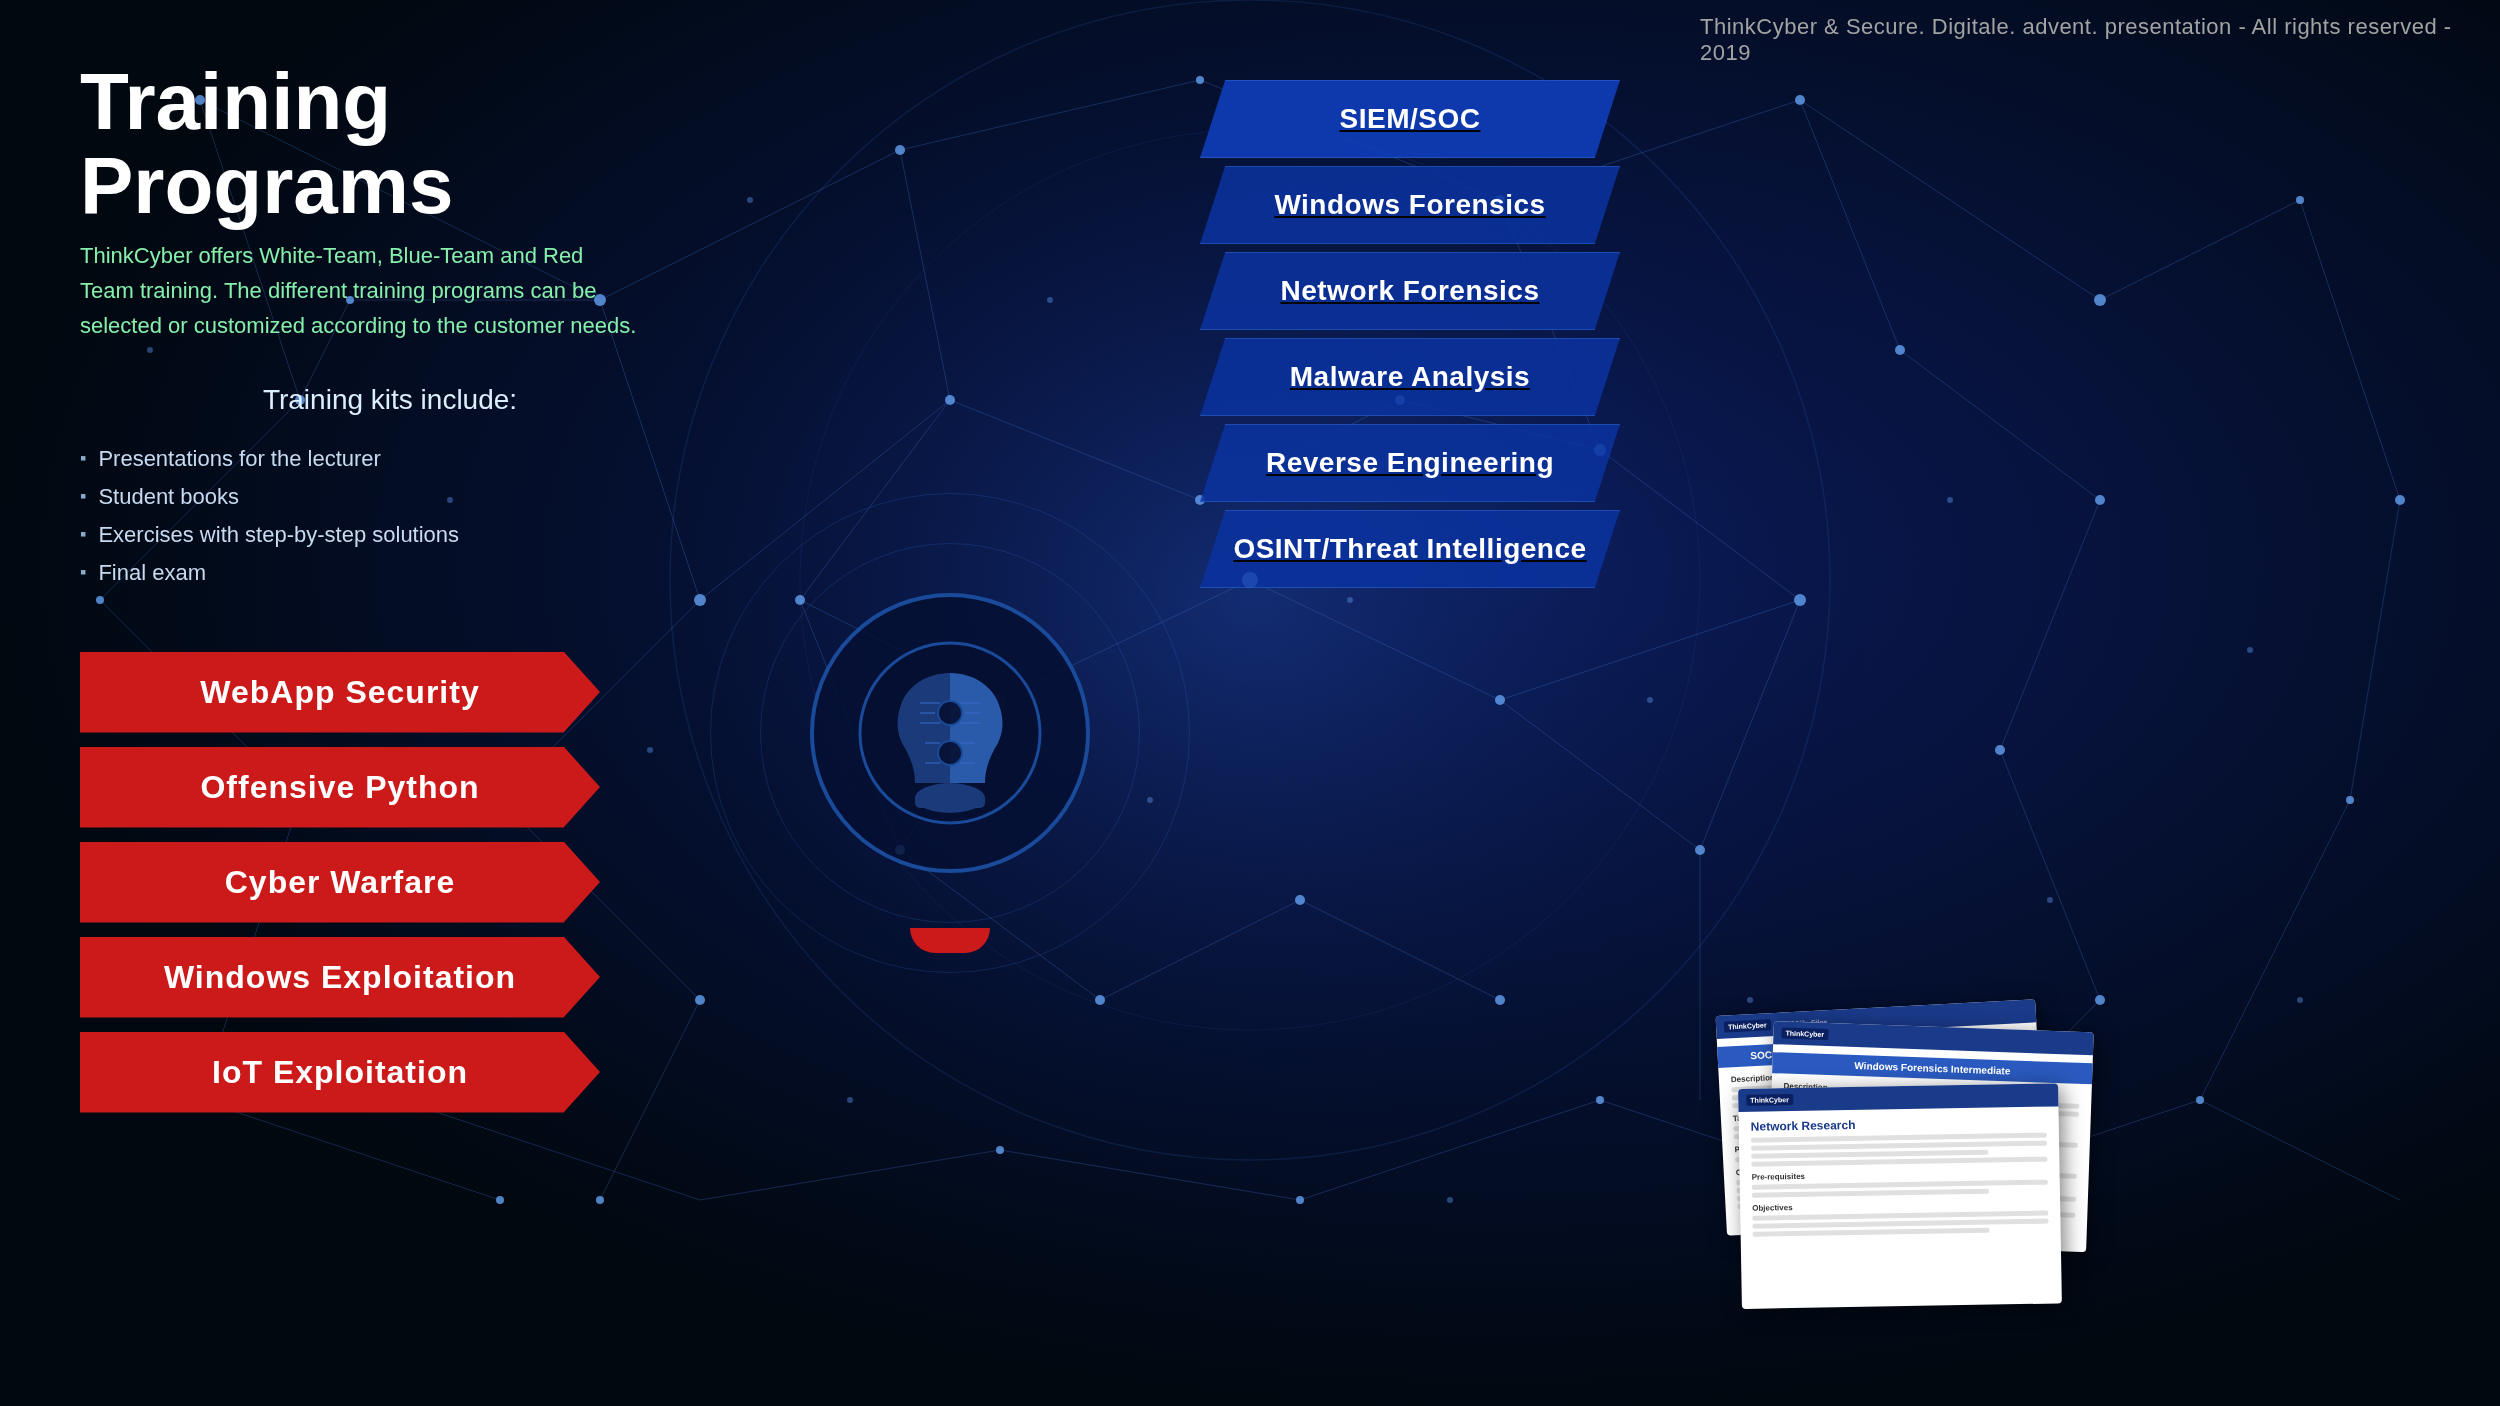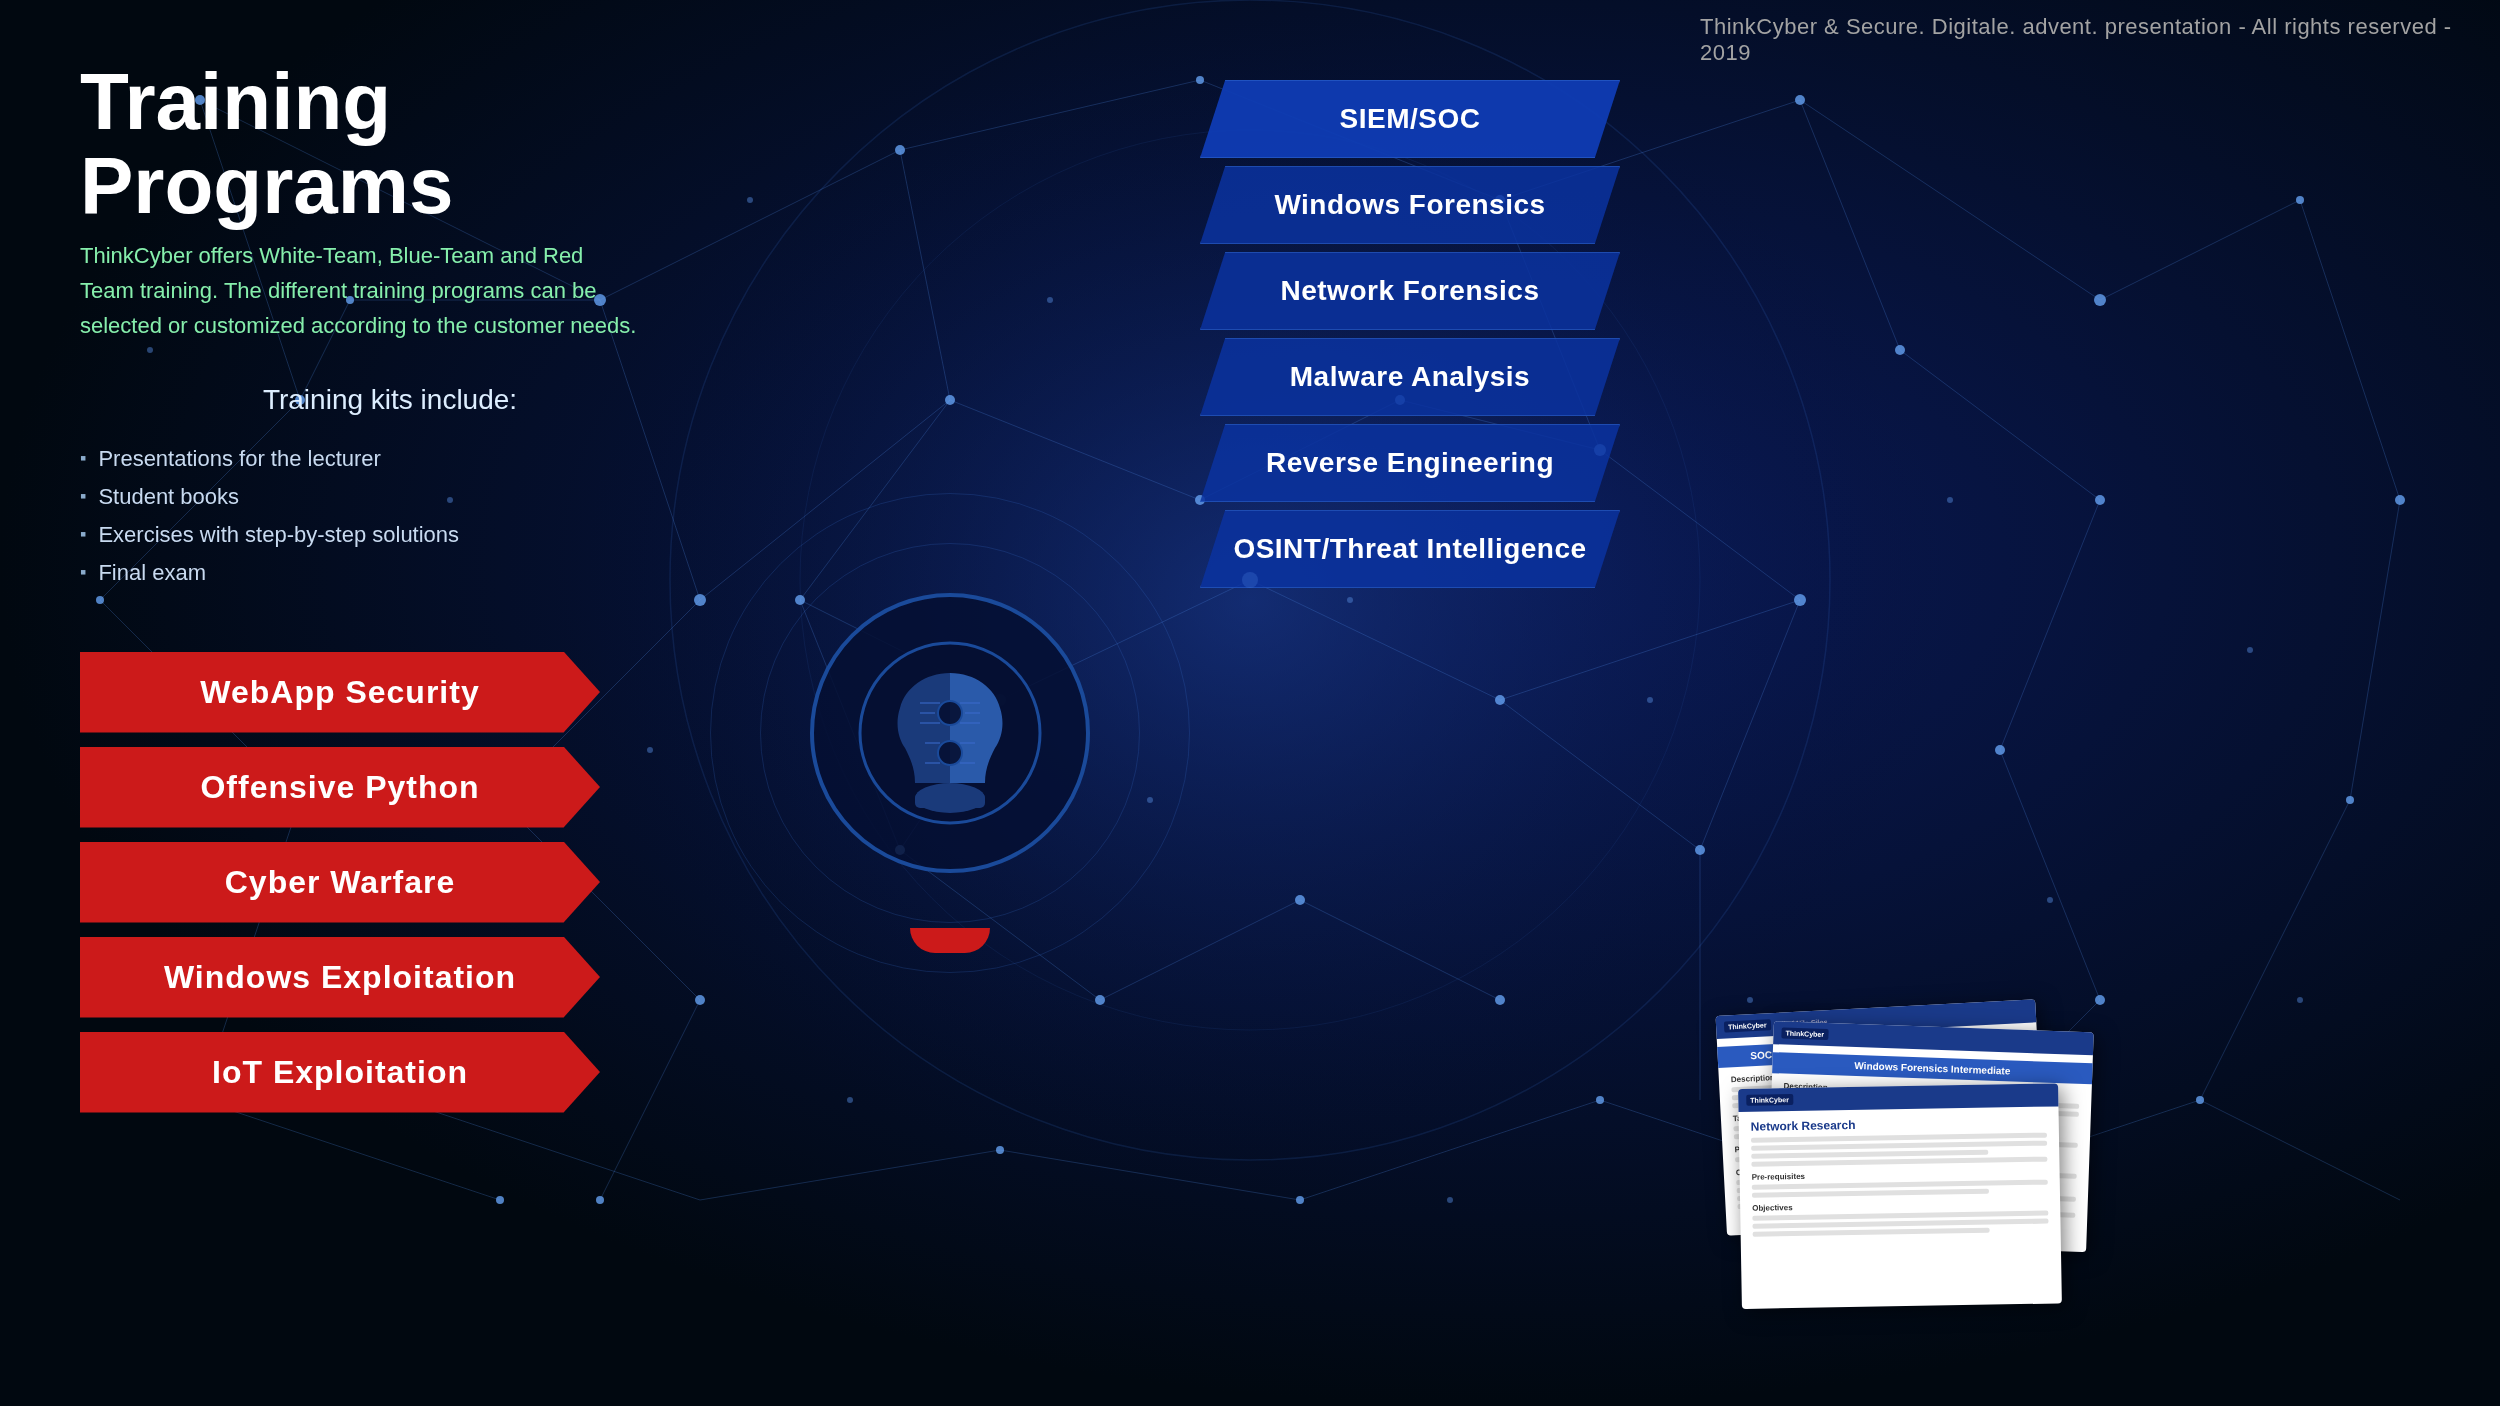--- a/index.html
+++ b/index.html
@@ -166,20 +166,21 @@
     
     .right-panel {
       width: 420px;
       flex-shrink: 0;
       display: flex;
       flex-direction: column;
       align-items: stretch;
       padding-top: 20px;
       gap: 8px;
       z-index: 3;
+      text-decoration: underline;
     }
 
     .blue-btn {
       background: rgba(10, 50, 160, 0.85);
       border: 1px solid rgba(60, 120, 220, 0.4);
       color: #ffffff;
       font-size: 28px;
       font-weight: 700;
       text-align: center;
       padding: 22px 30px;

